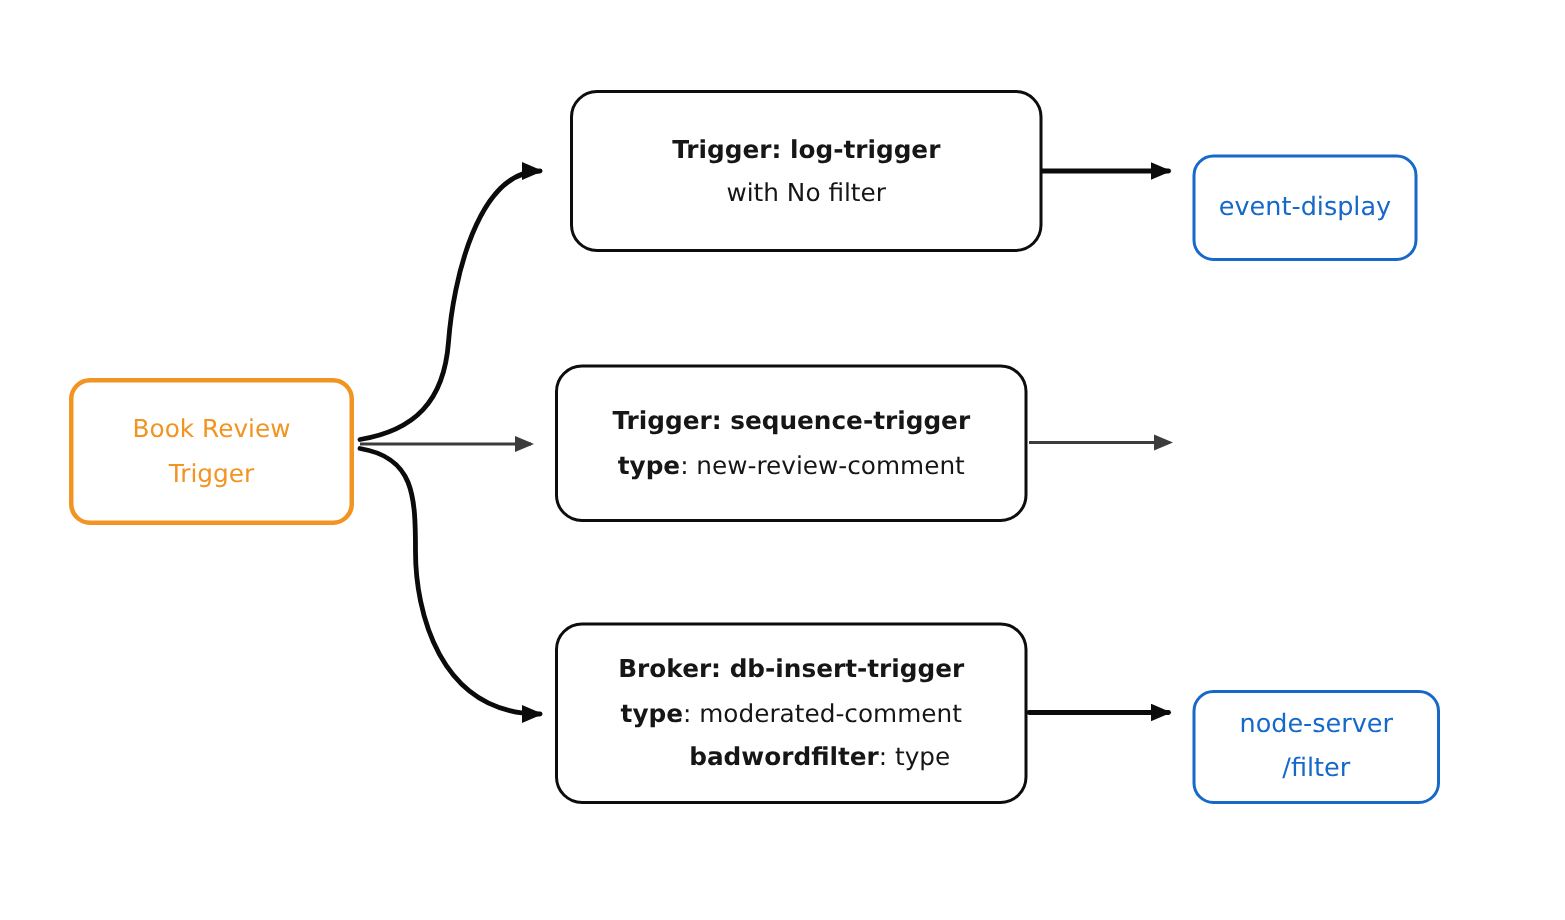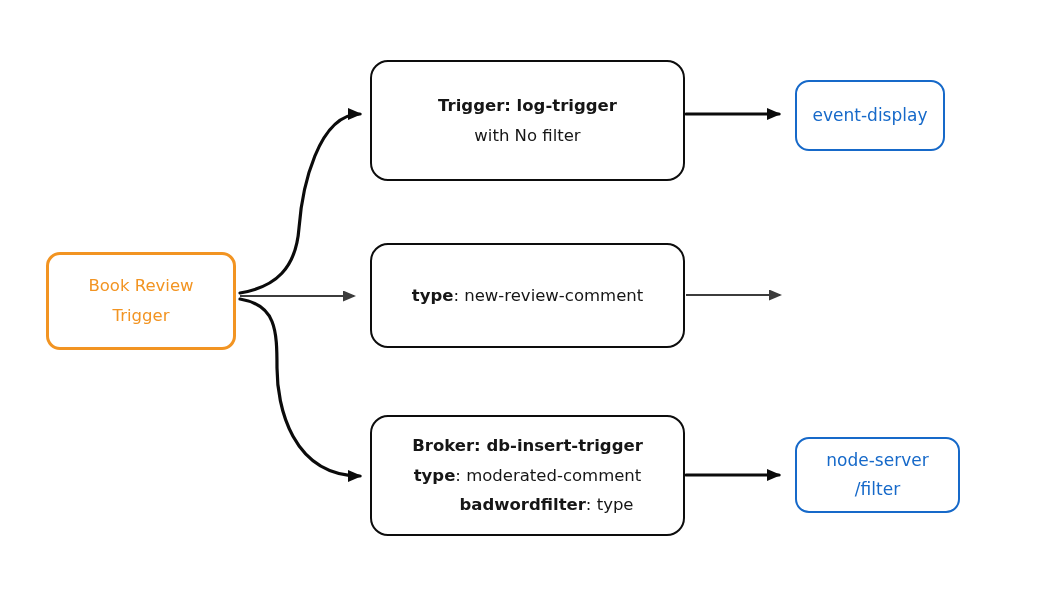--- a/index.html
+++ b/index.html
@@ -41,28 +41,28 @@
     border-radius:14px;
     color:var(--orange);
     font-size:16.5px;line-height:30px;
   }
   .trigger{
     border:2.6px solid var(--node-border);
     border-radius:18px;
     color:var(--text);
     font-size:16.5px;line-height:29.5px;
   }
-  .trigger-1{left:370px;top:60px;width:315px;height:121px;}
+  .trigger-1{left:380px;top:60px;width:315px;height:108px;}
   .trigger-2{left:370px;top:243px;width:315px;height:105px;}
   .trigger-3{left:370px;top:415px;width:315px;height:121px;}
   .sink{
     border:2.6px solid var(--blue);
     border-radius:14px;
     color:var(--blue);
-    font-size:17px;line-height:29px;
+    font-size:17px;line-height:29px;margin-top:23px;
   }
   .sink-1{left:795px;top:80px;width:150px;height:71px;}
   .sink-2{left:795px;top:260px;width:150px;height:70px;}
   .sink-3{left:795px;top:437px;width:165px;height:76px;}
   .tline{white-space:nowrap;}
   .tline b{font-weight:700;}
   .line-indent{position:relative;left:19px;}
 </style>
 </head>
 <body>
@@ -90,20 +90,21 @@
     <div class="tline">Book Review</div>
     <div class="tline">Trigger</div>
   </div>
 
   <div class="node trigger trigger-1">
       <div class="tline"><b>Trigger: log-trigger</b></div>
       <div class="tline"><span>with No filter</span></div>
     </div>
 
   <div class="node trigger trigger-2">
+      <div class="tline"><b>Trigger: sequence-trigger</b></div>
       <div class="tline"><b>type</b><span>: new-review-comment</span></div>
     </div>
 
   <div class="node trigger trigger-3">
       <div class="tline"><b>Broker: db-insert-trigger</b></div>
       <div class="tline"><b>type</b><span>: moderated-comment</span></div>
       <div class="tline line-indent"><b>badwordfilter</b><span>: type</span></div>
     </div>
 
   <div class="node sink sink-1">

